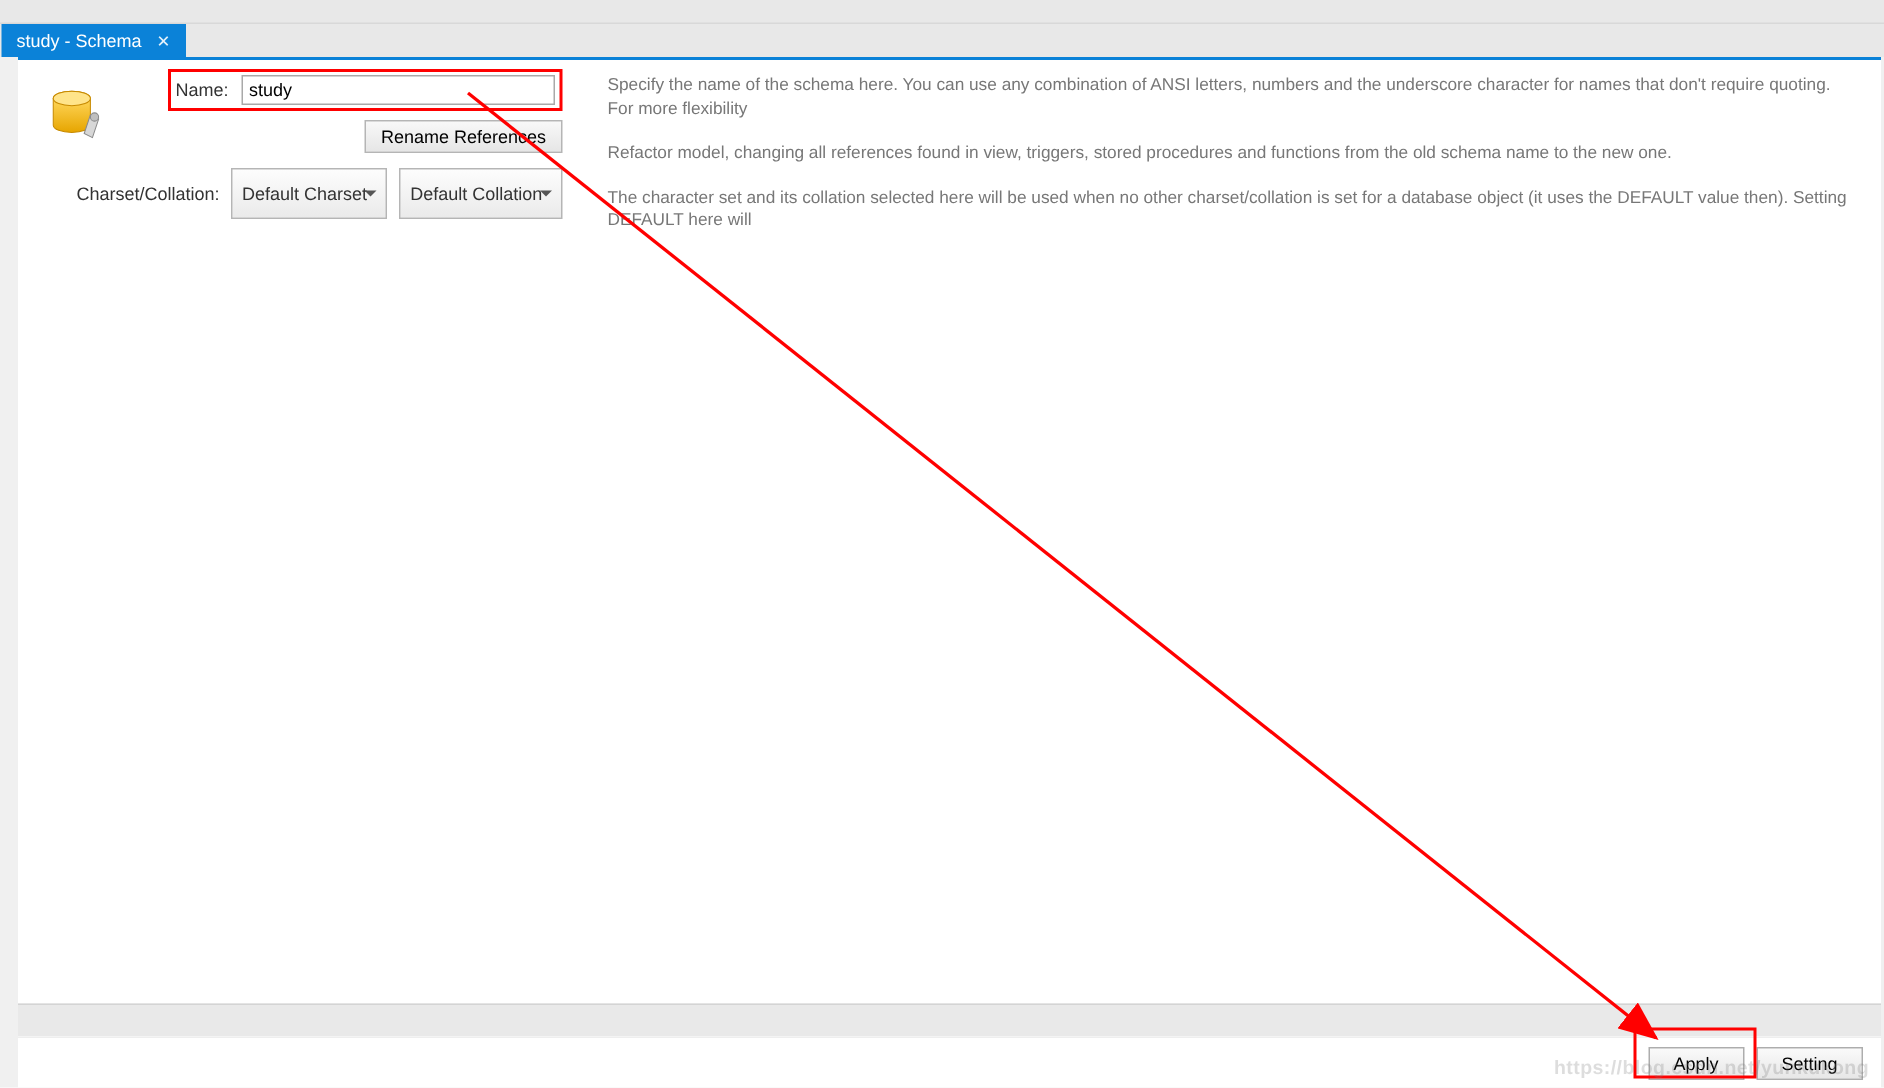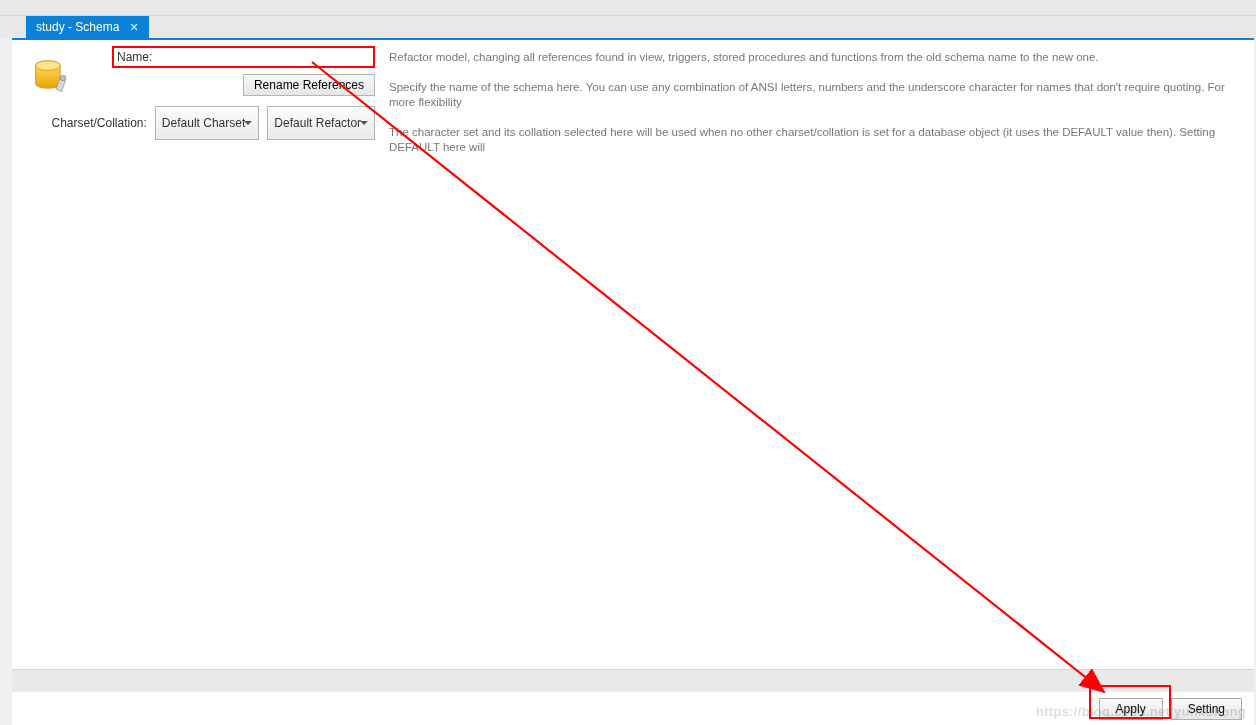--- a/index.html
+++ b/index.html
@@ -16,21 +16,21 @@
 .top-strip {
   height: 16px;
   background: #e8e8e8;
   border-bottom: 1px solid #d8d8d8;
 }
 .tabbar {
   height: 22px;
   background: #e8e8e8;
   display: flex;
   align-items: stretch;
-  padding-left: 26px;
+  padding-left: 1px;
 }
 .tab {
   background: #0b82d8;
   color: #fff;
   display: flex;
   align-items: center;
   padding: 0 10px;
   font-size: 12px;
   gap: 10px;
   cursor: pointer;
@@ -52,20 +52,21 @@
   flex-direction: column;
 }
 .form-area {
   flex: 1;
   position: relative;
   padding: 6px 8px 0 8px;
 }
 .row1 {
   display: flex;
   align-items: flex-start;
+  gap: 16px;
 }
 .left-col {
   width: 355px;
   flex: none;
 }
 .icon-cell {
   position: absolute;
   left: 18px;
   top: 16px;
   width: 44px;
@@ -245,41 +246,42 @@
           <circle cx="10" cy="2" r="4" fill="#bfbfbf" stroke="#8a8a8a"></circle>
         </g>
       </svg>
     </div>
 
     <div class="row1">
       <div class="left-col">
 
         <div class="name-row">
           <span class="name-label">Name:</span>
+          <input class="name-input" type="text" value="study" style="">
         </div>
 
         <div class="rename-row">
           <button class="rename-btn">Rename References</button>
         </div>
 
         <div class="charset-row">
           <span class="charset-label">Charset/Collation:</span>
           <div class="select-like">
             <span>Default Charset</span>
           </div>
           <div class="select-like">
-            <span>Default Refactor</span>
+            <span>Default Collation</span>
           </div>
         </div>
 
       </div>
 
       <div class="help-col">
+        <p>Specify the name of the schema here. You can use any combination of ANSI letters, numbers and the underscore character for names that don't require quoting. For more flexibility</p>
         <p>Refactor model, changing all references found in view, triggers, stored procedures and functions from the old schema name to the new one.</p>
-        <p>Specify the name of the schema here. You can use any combination of ANSI letters, numbers and the underscore character for names that don't require quoting. For more flexibility</p>
         <p>The character set and its collation selected here will be used when no other charset/collation is set for a database object (it uses the DEFAULT value then). Setting DEFAULT here will</p>
       </div>
     </div>
 
   </div>
 
   <div class="bottom-tabstrip">
     <div class="bottom-tab">Schema</div>
   </div>
 

